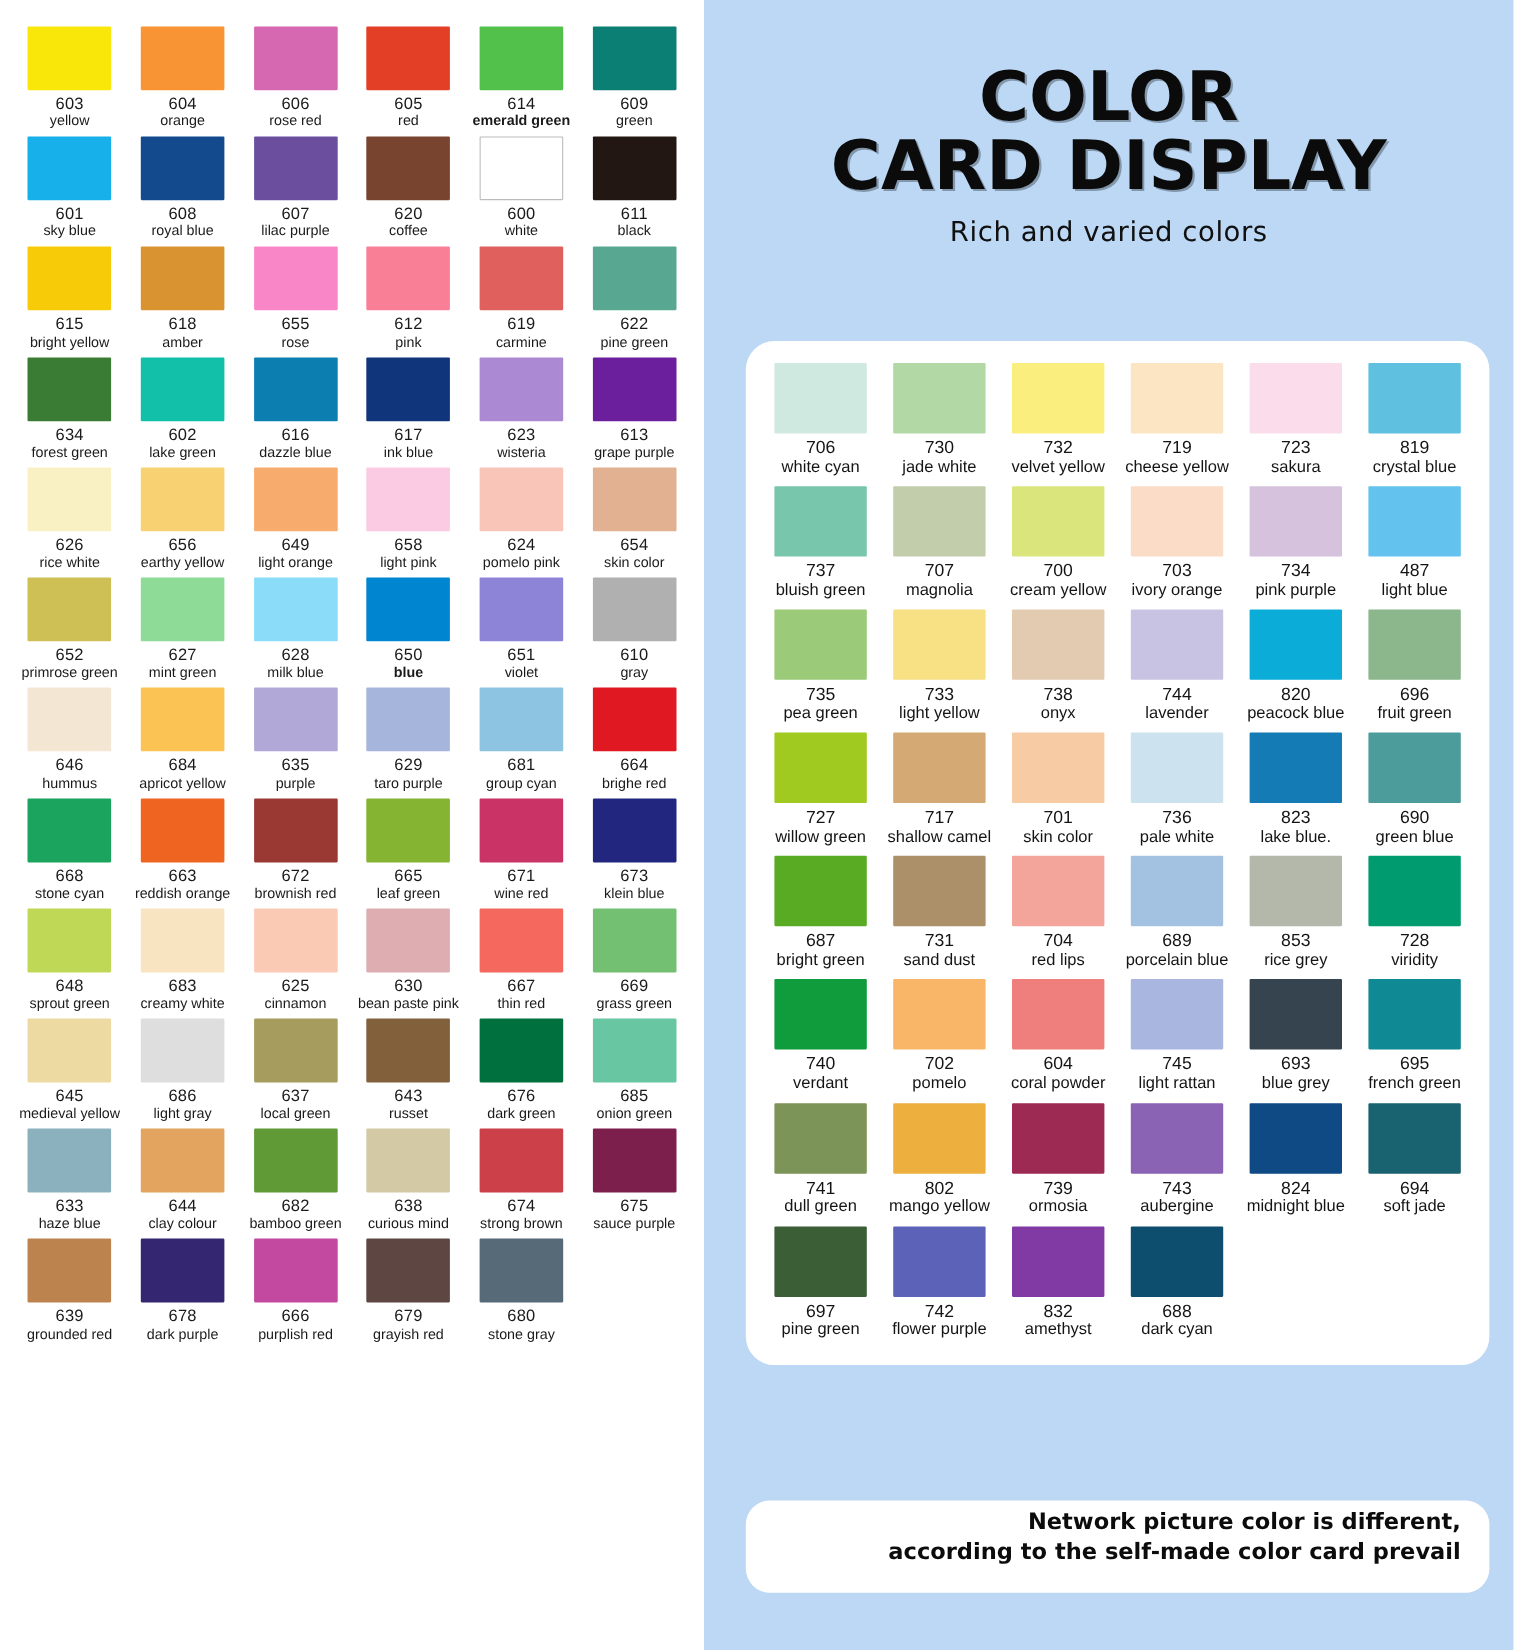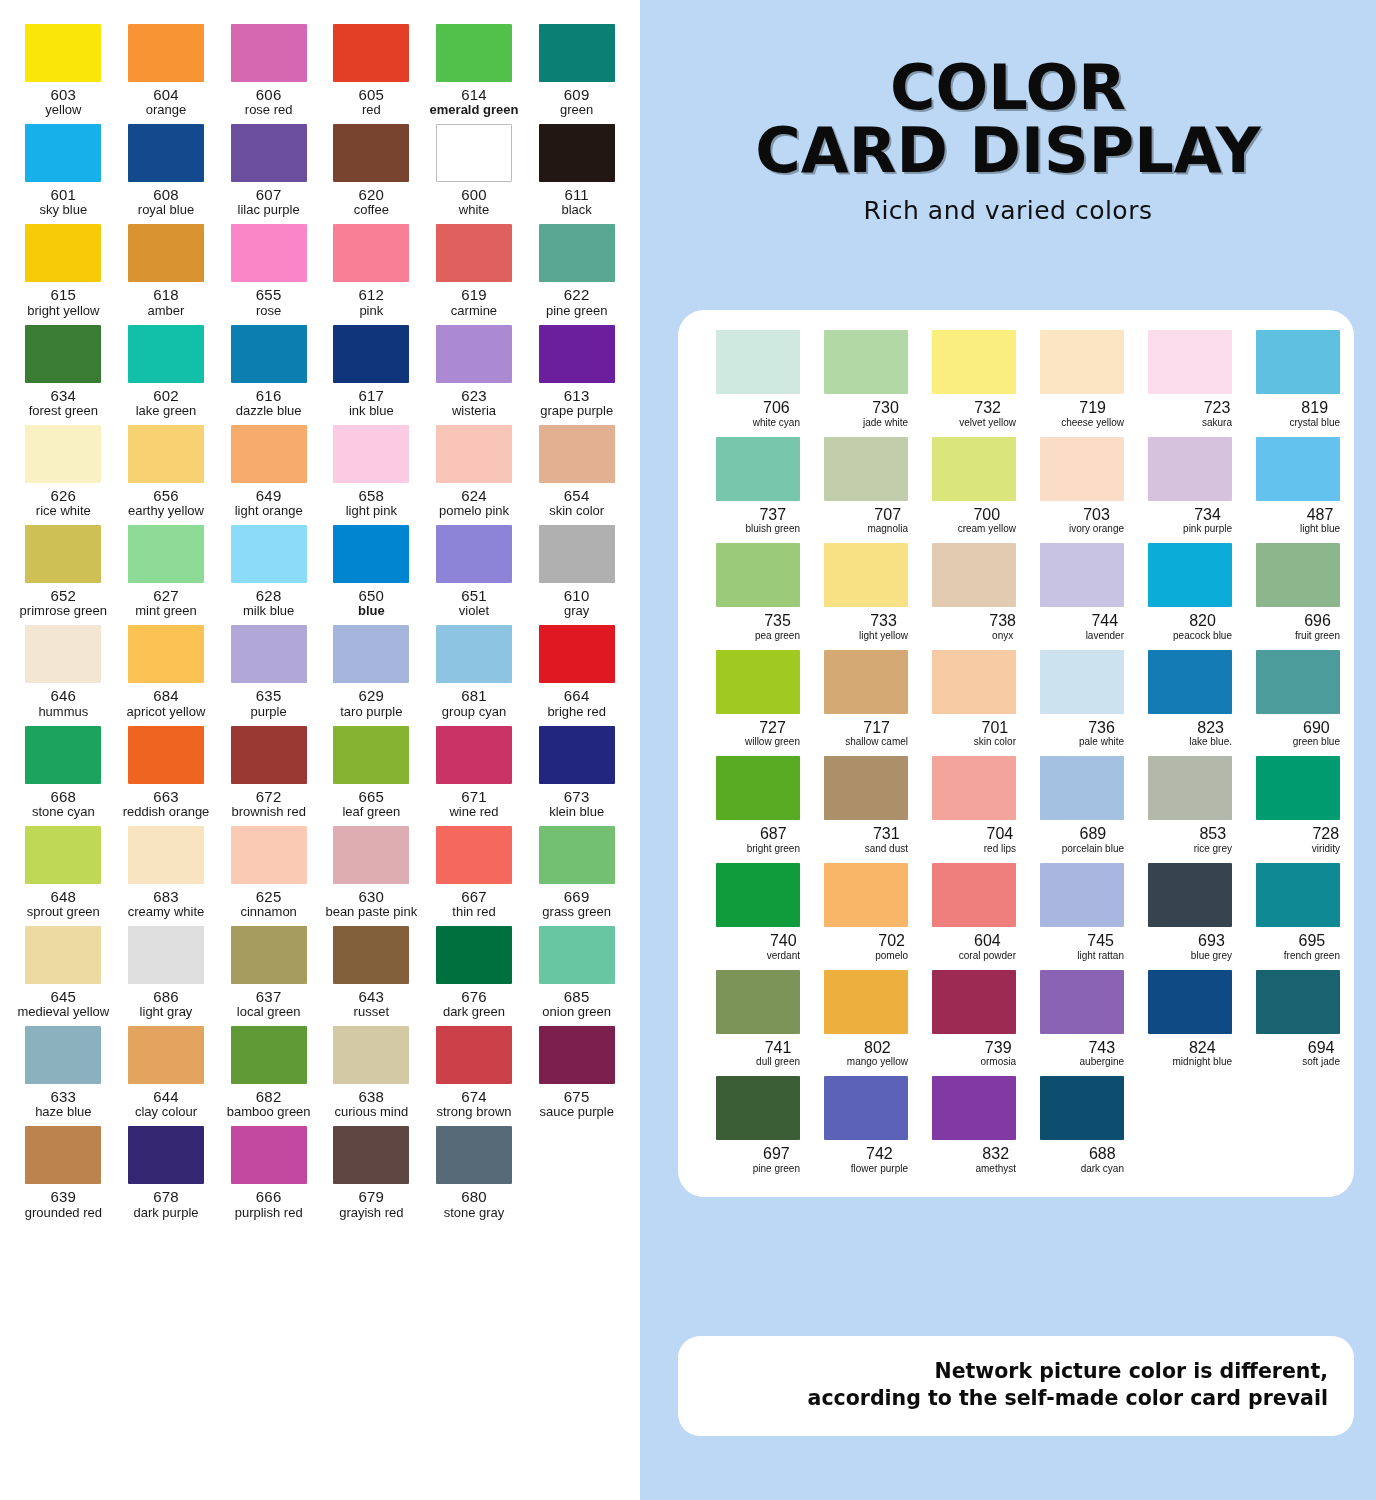--- a/index.html
+++ b/index.html
@@ -79,35 +79,35 @@
     top: 310px;
     background: #ffffff;
     border-radius: 26px;
     padding: 20px 14px 14px 14px;
   }
   #right-grid {
     display: grid;
     grid-template-columns: repeat(6, 1fr);
   }
   .rc-cell {
-    display: flex; flex-direction: column; align-items: flex-end;
+    display: flex; flex-direction: column; align-items: center;
     padding-bottom: 9px;
   }
   .rc-chip { width: 84px; height: 64px; border-radius: 1px; }
   .rc-label { margin-top: 5px; text-align: center; line-height: 1.1; color: #141414; }
   .rc-code { font-size: 16px; }
-  .rc-name { font-size: 10px; }
+  .rc-name { font-size: 15px; }
 
   #footer-card {
     position: absolute;
     left: 38px; right: 22px;
-    bottom: 64px;
+    bottom: 52px;
     background: #ffffff;
     border-radius: 22px;
-    padding: 22px 26px 24px 26px;
+    padding: 6px 26px 24px 26px;
     text-align: right;
   }
   #footer-card .fl {
     display: block;
     font-family: "DejaVu Sans", sans-serif;
     font-weight: bold;
     font-size: 20.5px;
     color: #0c0c0c;
     line-height: 1.32;
   }

